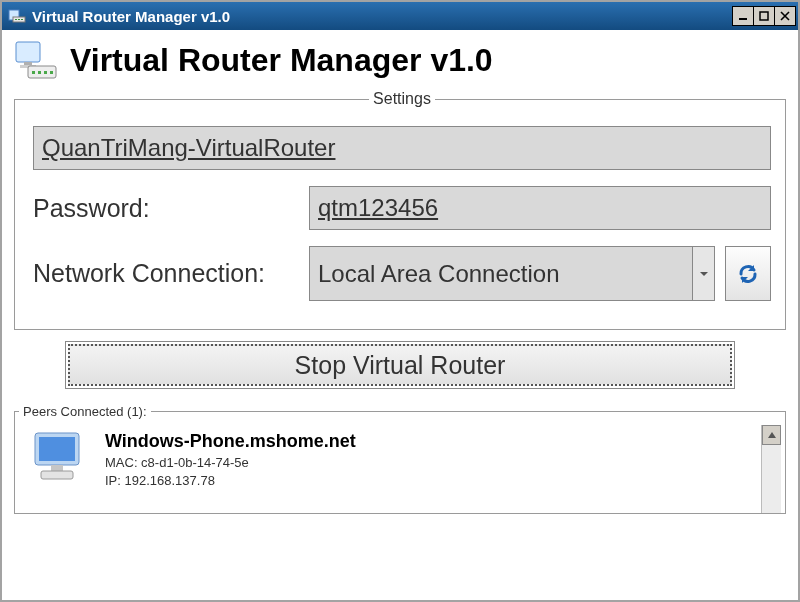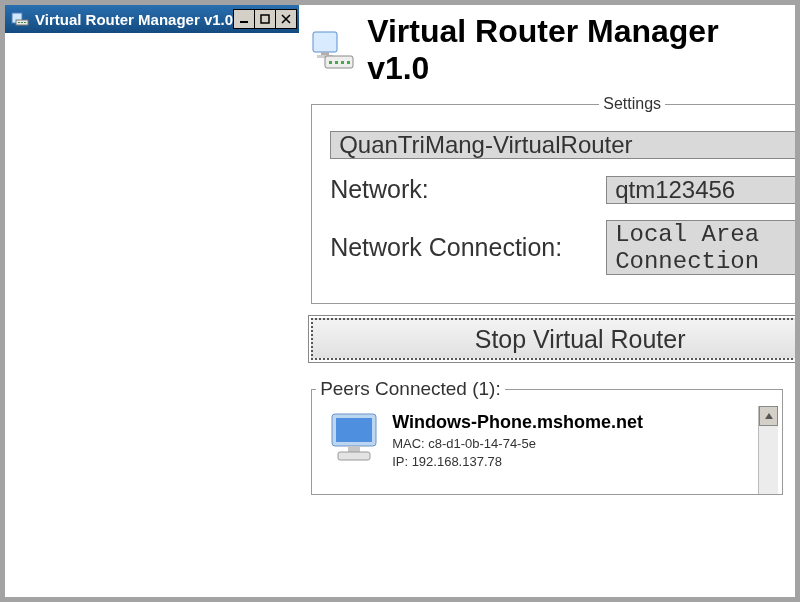--- a/index.html
+++ b/index.html
@@ -4,21 +4,21 @@
 <style>
   * { box-sizing: border-box; }
   html, body {
     margin: 0; padding: 0;
     font-family: "Segoe UI", Tahoma, Arial, sans-serif;
     background: #fff;
     color: #222;
     width: 800px; height: 602px;
     overflow: hidden;
   }
-  .window { width: 800px; height: 602px; border: 5px solid #a3a3a3; display: flex; }
+  .window { width: 800px; height: 602px; border: 2px solid #a3a3a3; display: flex; flex-direction: column; }
   .titlebar {
     background: linear-gradient(#2a6fb0, #134b80);
     color: #fff;
     display: flex; align-items: center;
     height: 28px;
     padding: 0 2px;
     font-size: 15px;
     font-weight: bold;
   }
   .titlebar .icon { width: 18px; height: 18px; margin: 0 6px 0 4px; display: flex; align-items: center; justify-content: center; }
@@ -52,83 +52,83 @@
     display: flex; align-items: center;
     margin-bottom: 16px;
   }
   .form-label {
     width: 276px;
     font-size: 25px;
     color: #333;
   }
   .text-input {
     flex: 1;
-    height: 28px;
+    height: 44px;
     font-size: 24px;
     padding: 2px 8px;
     background: #d9d9d9;
     border: 1px solid #888;
     color: #333;
+    text-decoration: underline;
   }
   .combo-row { display: flex; align-items: stretch; gap: 10px; flex: 1; }
   .combo {
     flex: 1;
     display: flex; align-items: stretch;
     height: 55px;
     border: 1px solid #888;
     background: #d9d9d9;
-    font-family: Liberation Mono, monospace;
   }
   .combo .combo-text { flex: 1; display: flex; align-items: center; padding-left: 8px; font-size: 24px; color: #333; }
   .combo .combo-btn {
     width: 22px;
     border-left: 1px solid #888;
     background: #e6e6e6;
     display: flex; align-items: center; justify-content: center;
   }
   .refresh-btn {
     width: 46px;
     border: 1px solid #888;
     background: linear-gradient(#fdfdfd, #e4e4e4);
     display: flex; align-items: center; justify-content: center;
   }
 
   .stop-btn {
     display: block;
     margin: 0 auto;
-    width: 538px; height: 42px;
+    width: 664px; height: 42px;
     font-size: 25px;
     color: #333;
     background: linear-gradient(#f3f3f3, #e1e1e1);
     border: 2px dotted #555;
     outline: 1px solid #888;
     outline-offset: 2px;
   }
 
   fieldset.peers {
     border: 1px solid #9a9a9a;
     margin: 18px 0 0 0;
     padding: 6px 4px 0 4px;
   }
-  fieldset.peers legend { font-size: 19px; color: #333; padding: 0 4px; }
+  fieldset.peers legend { font-size: 13px; color: #333; padding: 0 4px; }
   .peer-list-wrap { display: flex; }
   .peer-list { flex: 1; padding: 4px 8px 24px 8px; }
   .scrollbar {
     width: 20px;
     border-left: 1px solid #bbb;
     display: flex; flex-direction: column;
   }
   .sbtn {
     height: 20px; background: #d4d0c8;
     border: 1px solid #888;
     display: flex; align-items: center; justify-content: center;
   }
   .strack { flex: 1; background: #ececec; }
 
-  .peer-item { display: flex; gap: 4px; align-items: flex-start; }
+  .peer-item { display: flex; gap: 14px; align-items: flex-start; }
   .peer-icon { width: 64px; height: 56px; }
   .peer-info { padding-top: 2px; }
   .peer-name { font-size: 18px; font-weight: 600; color: #000; }
   .peer-meta { font-size: 13px; color: #333; line-height: 1.35; margin-top: 2px; }
 
   svg { display: block; }
 </style>
 </head>
 <body>
 
@@ -181,21 +181,21 @@
     </div>
 
     <fieldset class="settings">
       <legend>Settings</legend>
 
       <div class="form-row">
         <input class="text-input" type="text" value="QuanTriMang-VirtualRouter" style="">
       </div>
 
       <div class="form-row">
-        <div class="form-label">Network:</div>
+        <div class="form-label">Password:</div>
         <input class="text-input" type="text" value="qtm123456" style="">
       </div>
 
       <div class="form-row" style="margin-bottom:0">
         <div class="form-label">Network Connection:</div>
         <div class="combo-row">
           <div class="combo">
             <div class="combo-text">Local Area Connection</div>
             <div class="combo-btn">
               <svg width="10" height="10" viewBox="0 0 10 10">

